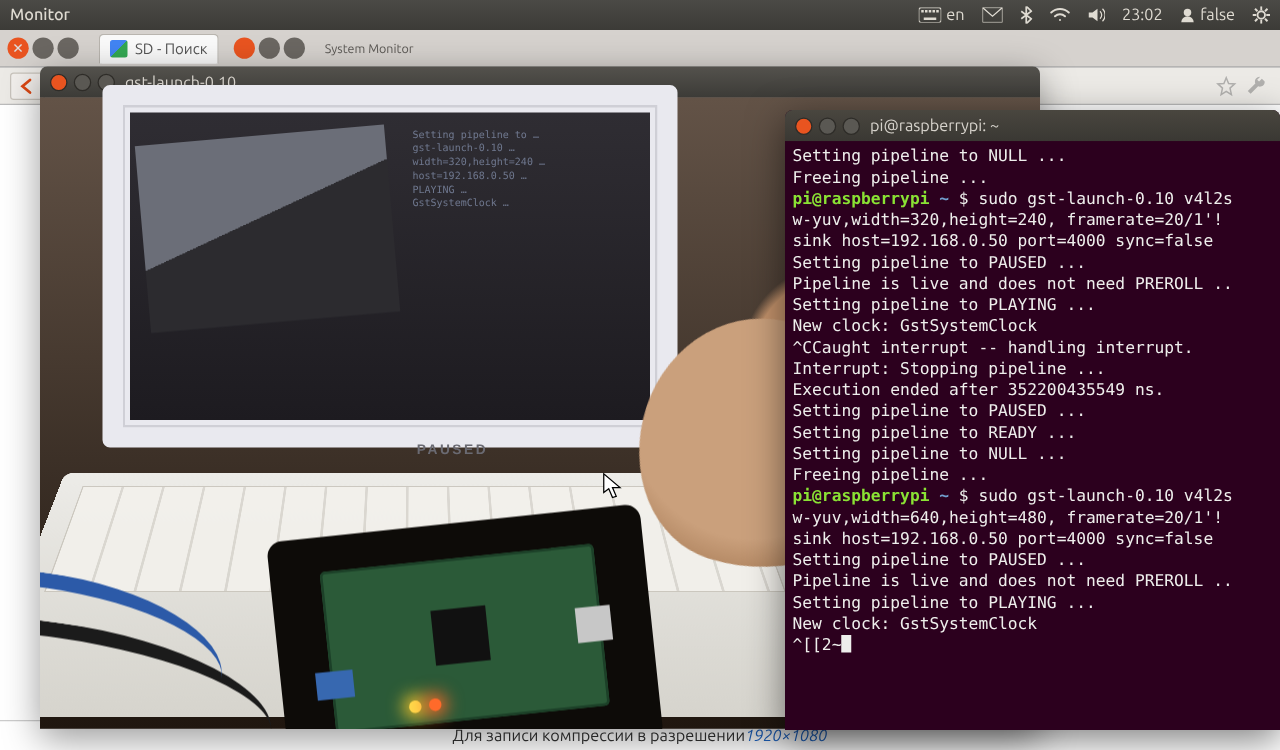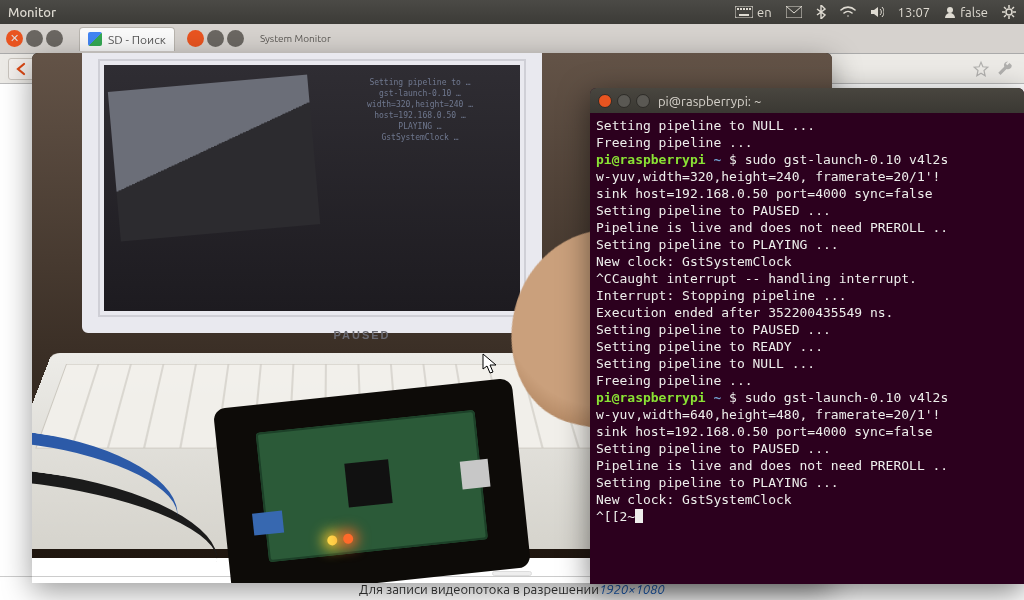--- a/index.html
+++ b/index.html
@@ -104,21 +104,20 @@
     position:absolute; left:20px; top:0; right:160px; bottom:0;
   }
   .netbook .screen{
     position:absolute; left:30px; top:-10px; width:460px; height:290px;
     background:#e9e9ef; border:16px solid #e9e9ef; border-radius:6px;
     box-shadow:inset 0 0 0 2px #cfcfd6;
   }
   .netbook .screen .inner{
     position:absolute; inset:6px;
     background:linear-gradient(#2f2d33,#1d1b20);
-    text-align:center;
   }
   .netbook .screen .inner .mini{
     position:absolute; left:10px; top:18px; width:200px;height:150px;
     background:linear-gradient(160deg,#6b6e78 0 45%, #2c2b2f 45% 100%);
     transform:rotate(-5deg);
     filter:blur(.5px);
   }
   .netbook .screen .inner .textish{
     position:absolute; right:10px; top:12px; width:180px;
     color:#9aaacc; font:8px/11px monospace; opacity:.6;
@@ -170,21 +169,21 @@
     border-radius:44% 56% 60% 40%/50% 44% 56% 50%;
     transform:rotate(18deg);
     filter:blur(.6px);
   }
   .cursor{
     position:absolute; left:450px; top:300px; z-index:3;
   }
 
   
   .sshwin{
-    position:absolute; right:0; top:88px; width:434px; height:496px;
+    position:absolute; right:0; top:88px; width:396px; height:496px;
     z-index:80;
     box-shadow:0 8px 30px rgba(0,0,0,.5);
     border-radius:6px 6px 0 0; overflow:hidden;
     background:#2c001e;
   }
   .sshwin .titlebar{background:linear-gradient(#49463f,#3a3833);}
   .sshwin .term{
     padding:4px 6px; font:13px/17px "DejaVu Sans Mono","Ubuntu Mono",monospace;
     color:#eeeeec; background:#2c001e; height:calc(100% - 25px);
     white-space:pre; overflow:hidden;
@@ -226,21 +225,21 @@
       <svg width="16" height="12">
         <path d="M1 4 A10 10 0 0 1 15 4 M4 7 A6 6 0 0 1 12 7 M8 10 L8 10" fill="none" stroke="#dfdbd2" stroke-width="1.6" stroke-linecap="round"></path>
       </svg>
     </span>
   <span class="ind">
       <svg width="14" height="14">
         <path d="M1 5 L4 5 L8 2 L8 12 L4 9 L1 9 Z"></path>
         <path d="M10 4 A4 4 0 0 1 10 10 M12 2 A7 7 0 0 1 12 12" fill="none" stroke="#dfdbd2"></path>
       </svg>
     </span>
-  <span class="ind">13:07</span>
+  <span class="ind">23:02</span>
   <span class="ind">
       <svg width="12" height="12">
         <circle cx="6" cy="4" r="3"></circle>
         <path d="M1 12 A5 5 0 0 1 11 12"></path>
       </svg>
       <span>false</span>
     </span>
   <span class="ind">
       <svg width="14" height="14">
         <circle cx="7" cy="7" r="3" fill="none" stroke="#dfdbd2" stroke-width="1.5"></circle>
@@ -286,20 +285,28 @@
       <path fill="none" stroke="#777" stroke-width="1.6" d="M12 3 L14.5 9 L21 9.5 L16 14 L17.5 21 L12 17.5 L6.5 21 L8 14 L3 9.5 L9.5 9 Z"></path>
     </svg>
   <svg class="ico" viewBox="0 0 24 24">
       <path fill="#777" d="M21 7a5 5 0 0 1-7 5l-8 8-3-3 8-8a5 5 0 0 1 5-7l-3 3 2 2 3-3z"></path>
     </svg>
 </div>
 
 <div class="pagebg"></div>
 
 <div class="gstwin">
+  <div class="titlebar">
+    <div class="wbtns">
+      <div class="wb close"></div>
+      <div class="wb"></div>
+      <div class="wb"></div>
+    </div>
+    <span>gst-launch-0.10</span>
+  </div>
   <div class="content">
     <div class="photo">
       <div class="netbook">
         <div class="screen">
           <div class="inner">
             <div class="mini"></div>
             <div class="textish">Setting pipeline to …<br>gst-launch-0.10 …<br>width=320,height=240 …<br>host=192.168.0.50 …<br>PLAYING …<br>GstSystemClock …</div>
           </div>
         </div>
         <div class="brand">PAUSED</div>
@@ -357,15 +364,15 @@
 sink host=192.168.0.50 port=4000 sync=false
 Setting pipeline to PAUSED ...
 Pipeline is live and does not need PREROLL ..
 Setting pipeline to PLAYING ...
 New clock: GstSystemClock
 ^[[2~<span class="caret"></span></div>
 </div>
 
 <div class="pagefoot">
   <div class="handle"></div>
-  <span>Для записи видеопотока в разрешении </span>
+  <span>Для записи компрессии в разрешении </span>
   <span class="link">1920×1080</span>
 </div>
 
 </body></html>

